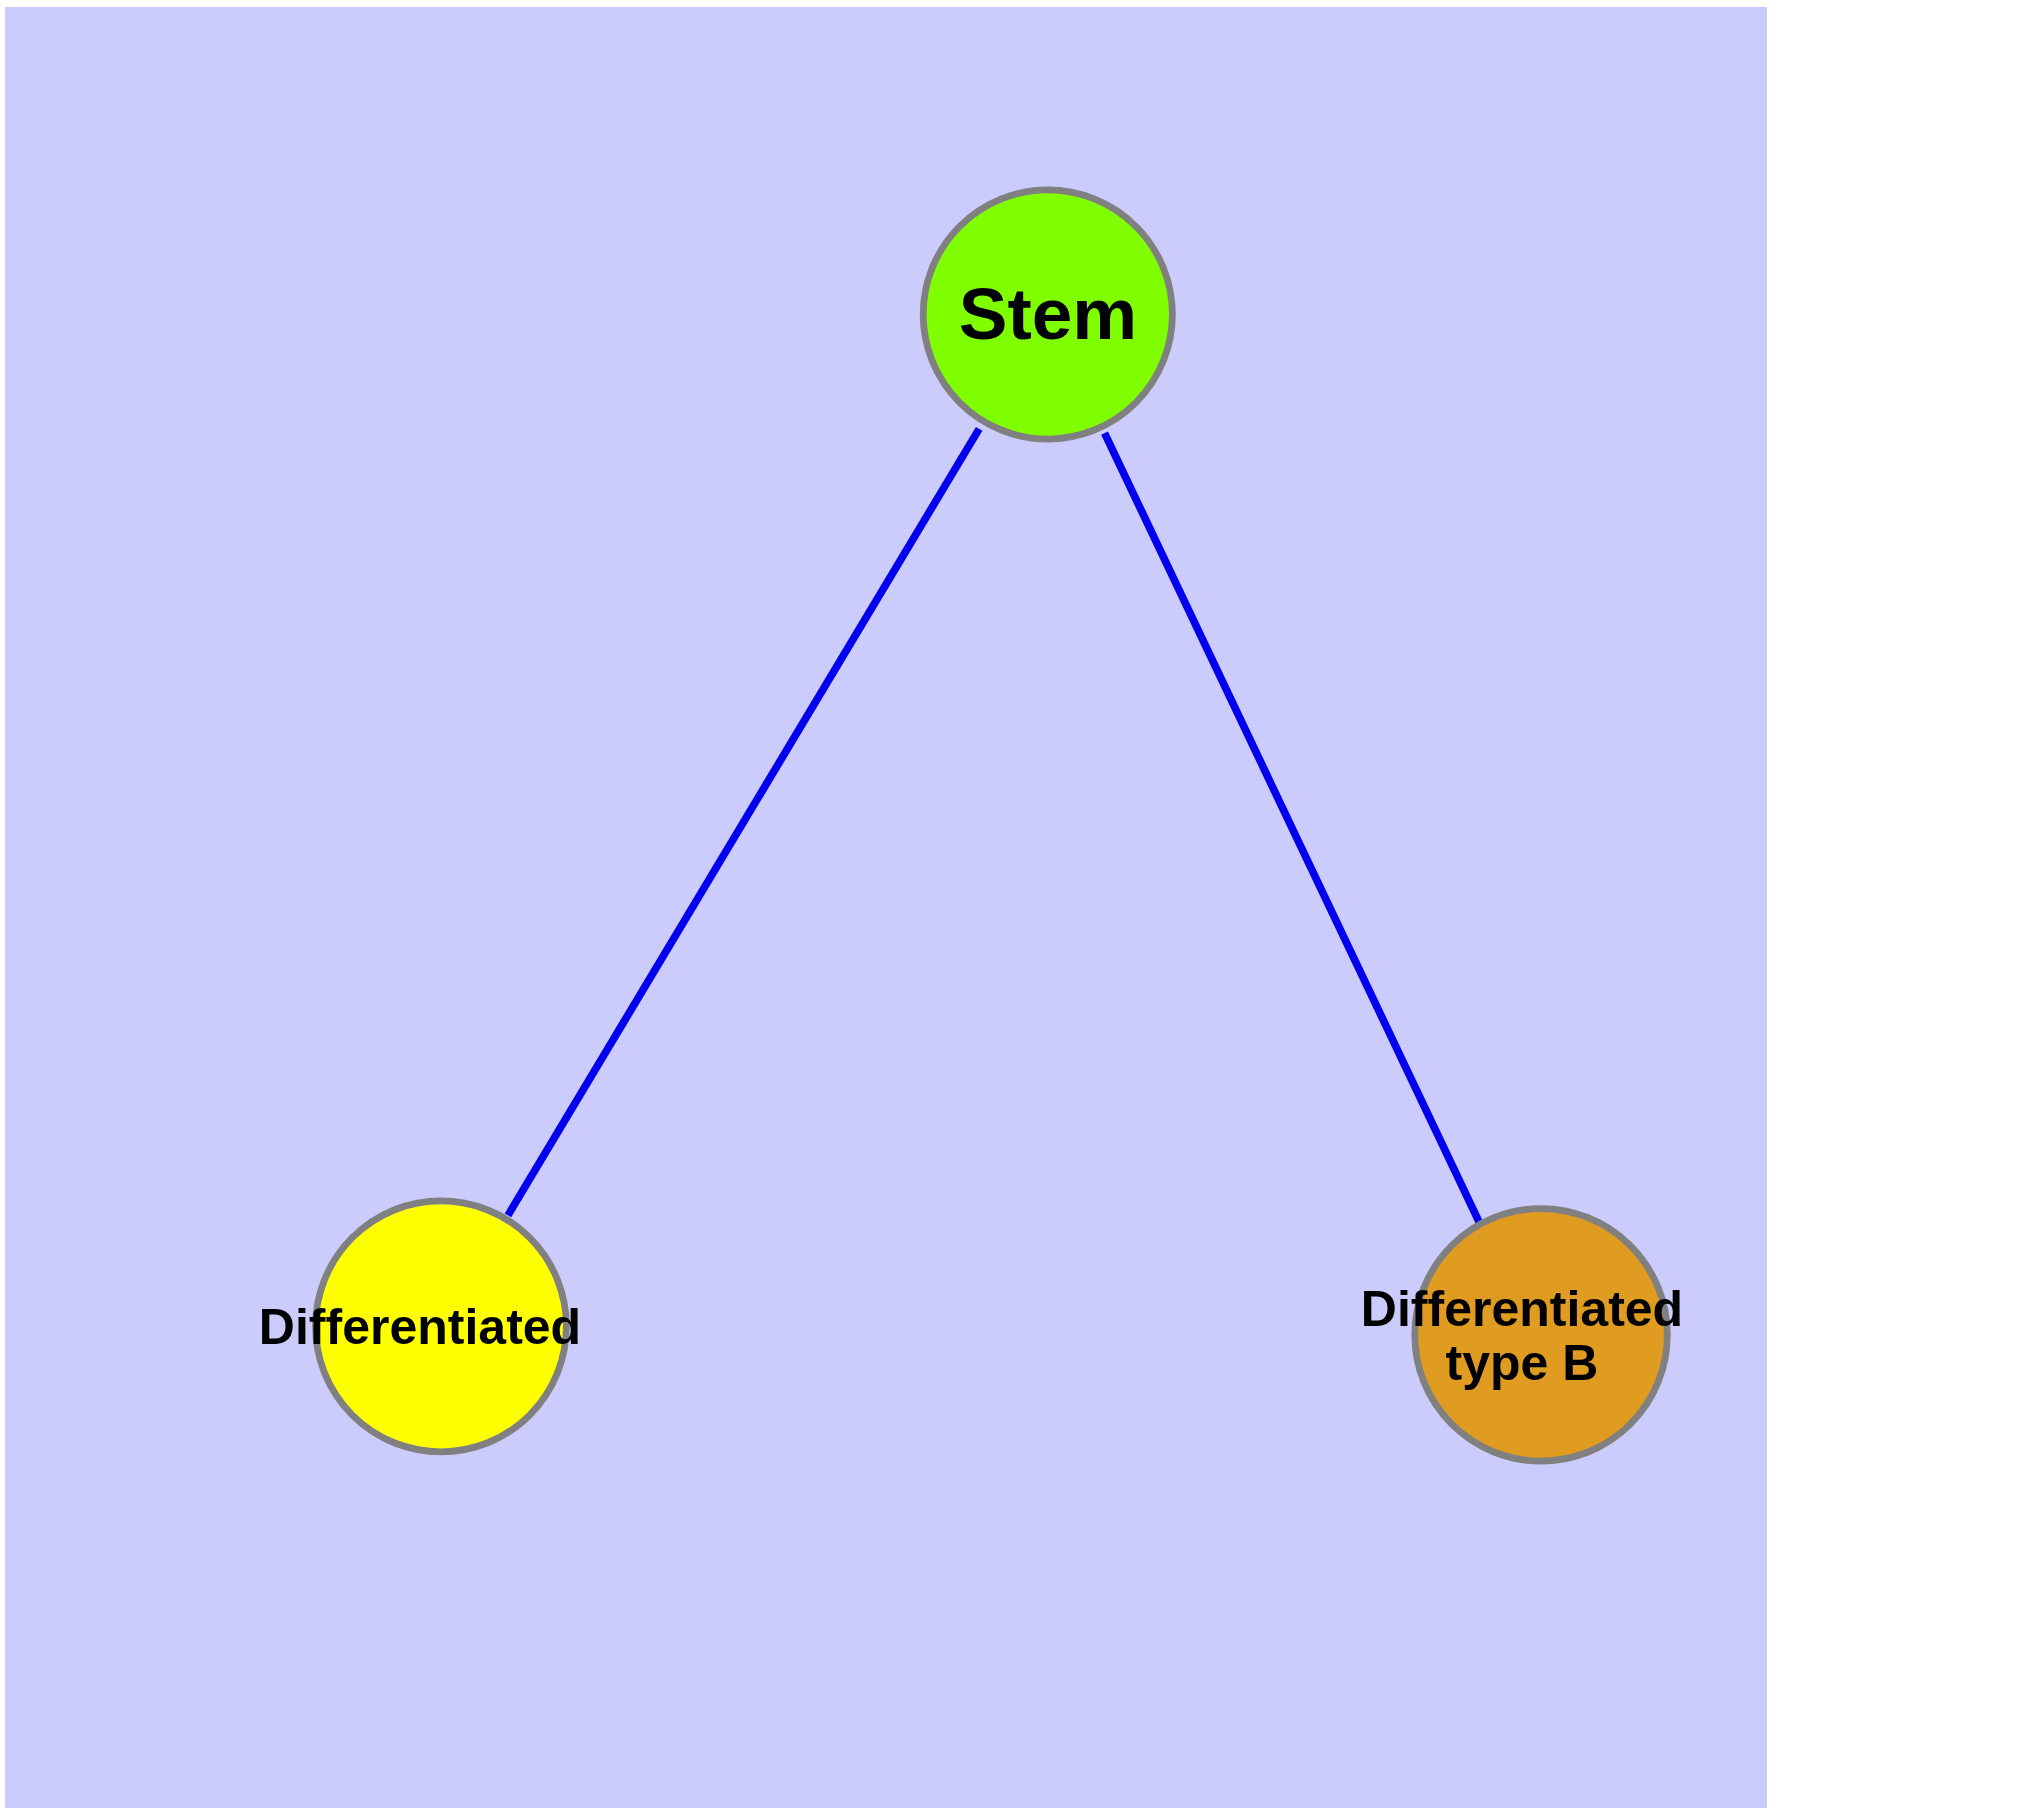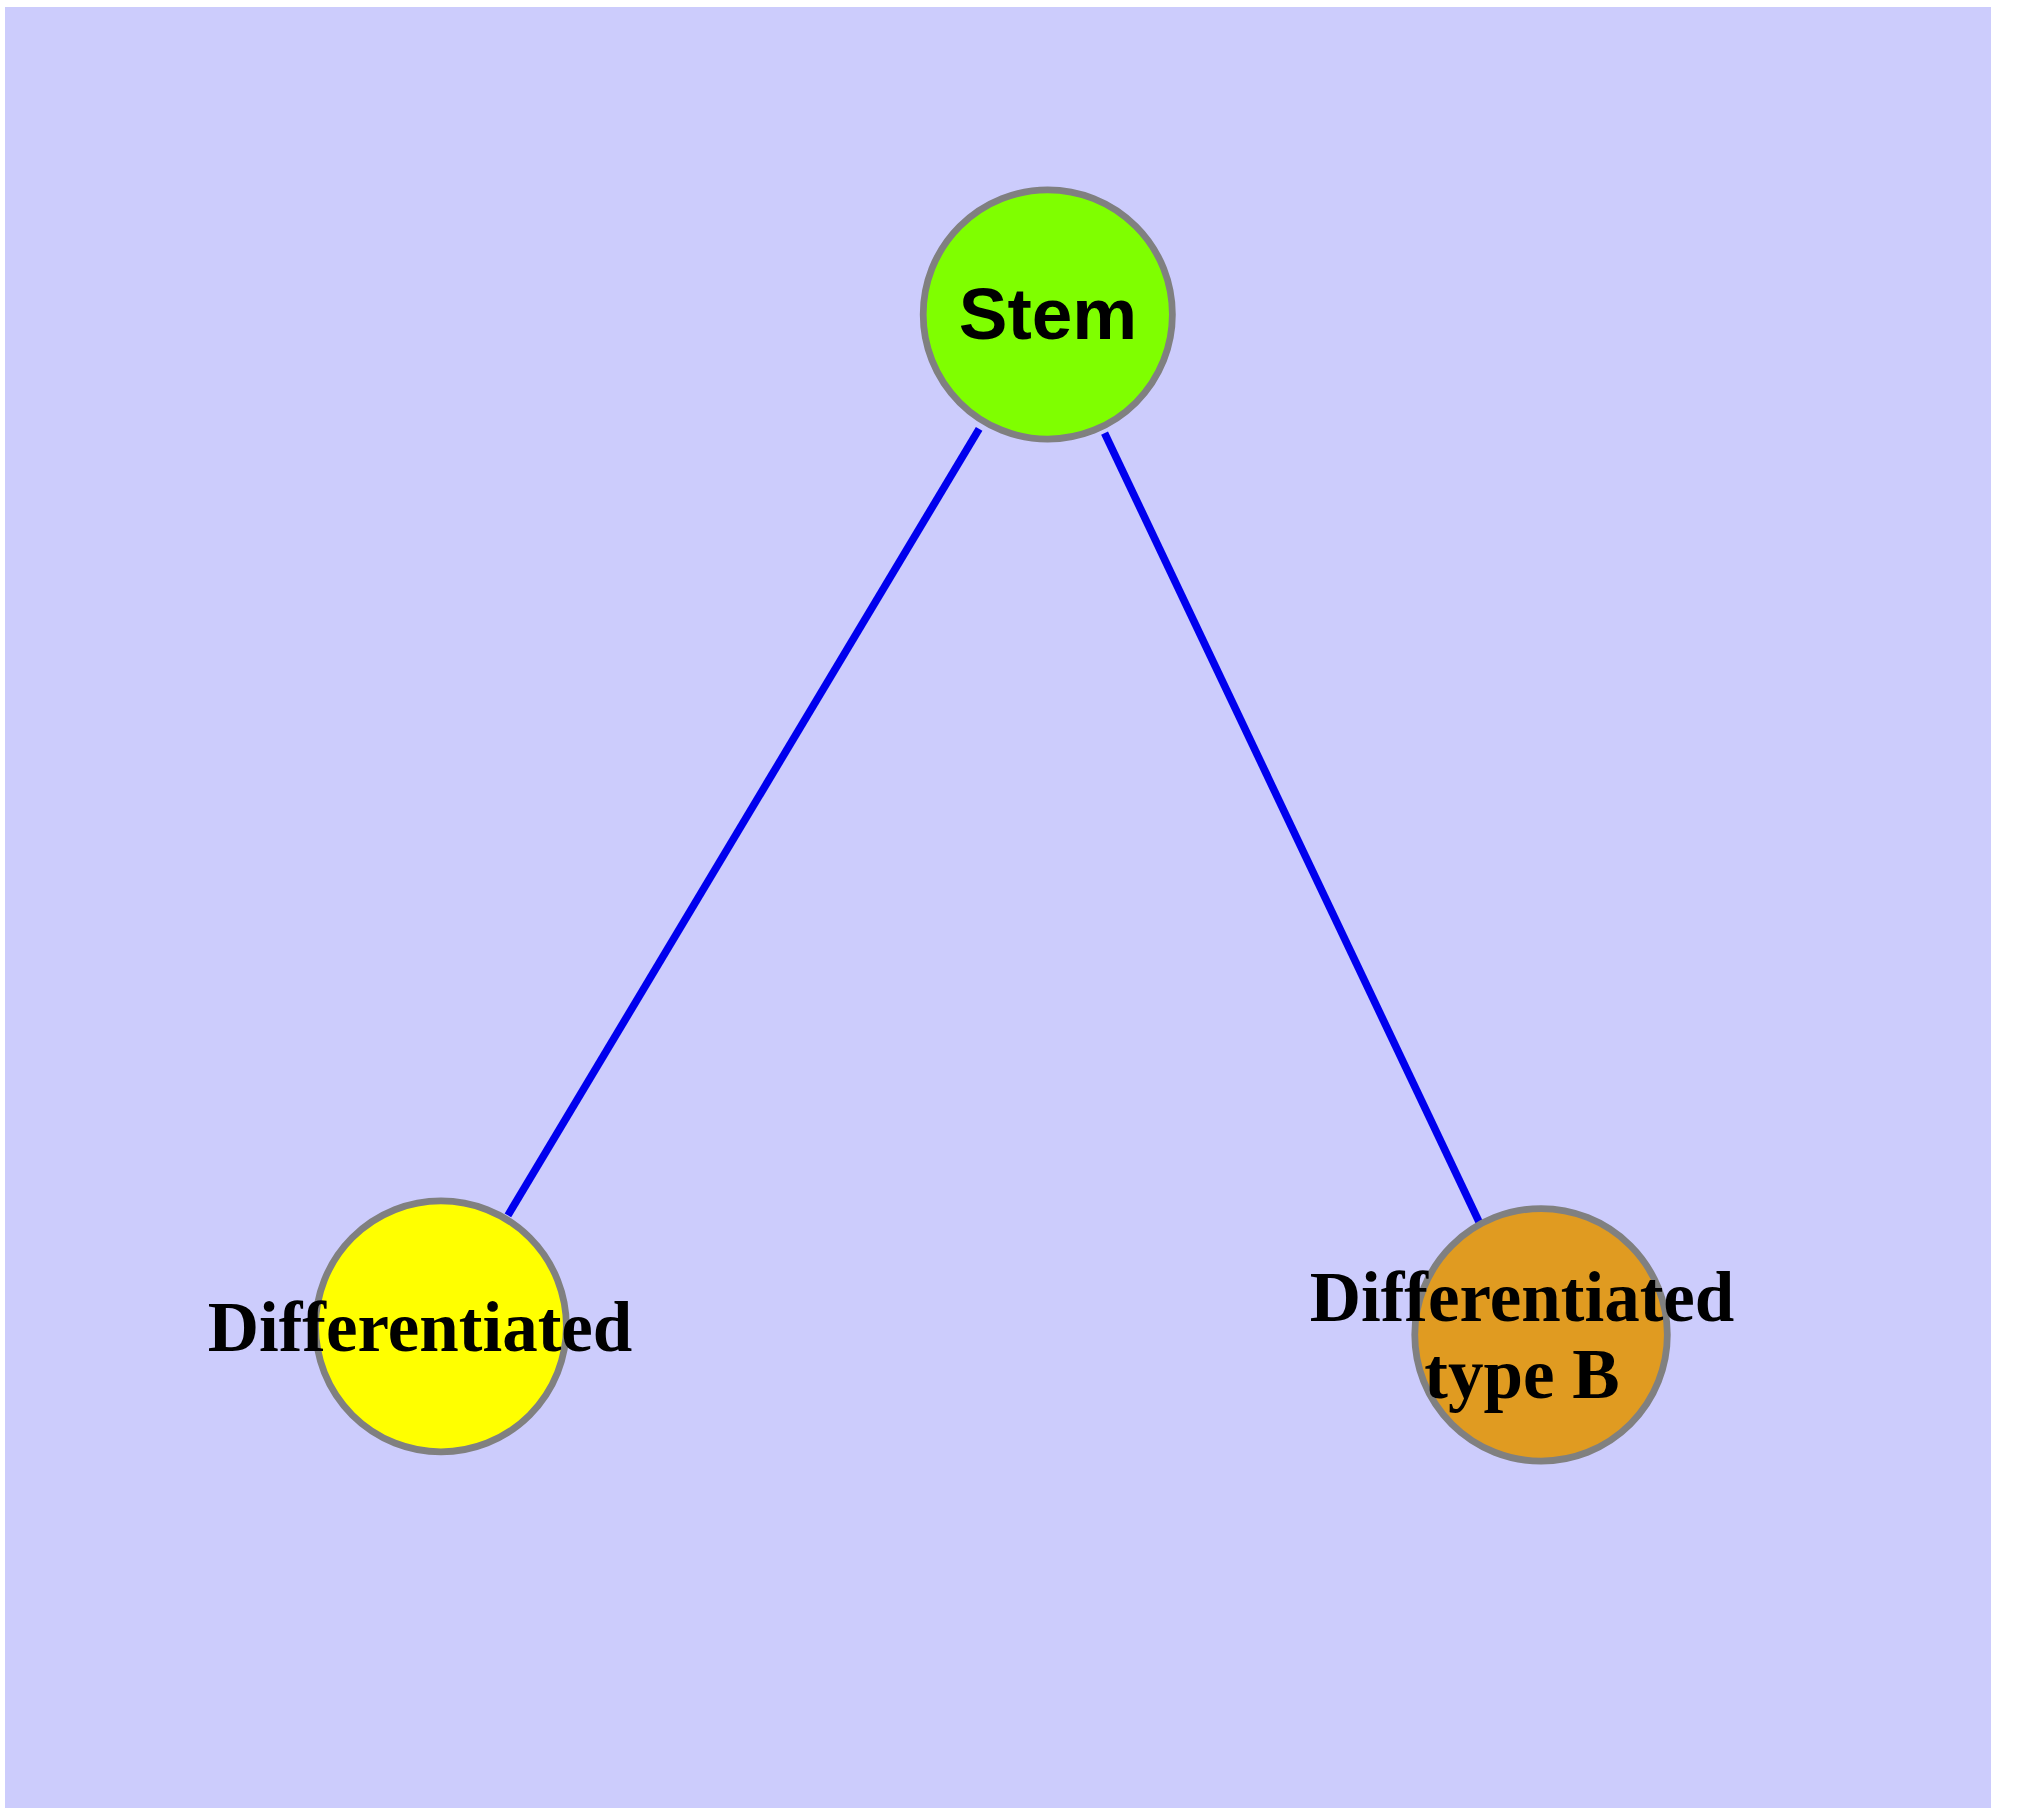--- a/index.html
+++ b/index.html
@@ -3,21 +3,21 @@
 <meta charset="utf-8">
 <title>Cell Differentiation Graph</title>
 <style>
   html, body {
     margin: 0;
     padding: 0;
     background: #ffffff;
   }
   #canvas {
     position: relative;
-    width: 1991px;
+    width: 1767px;
     height: 1812px;
     background: #ffffff;
     overflow: hidden;
     font-family: "Liberation Sans", sans-serif;
   }
   #plot-area {
     position: absolute;
     left: 5.1px;
     top: 6.8px;
     width: 2015px;
@@ -49,22 +49,21 @@
     text-align: center;
     white-space: nowrap;
     line-height: 1.08;
     pointer-events: none;
     transform: translate(-50%, -50%);
   }
   .label-root {
     font-size: 73px;
   }
   .label-leaf {
-    font-size: 71px;
-    font-family: Liberation Serif, serif;
+    font-size: 50px;
   }
 </style>
 </head>
 <body>
 
 <div id="canvas">
   <div id="plot-area"></div>
 
   <svg id="graph-svg" viewBox="0 0 2384 2138" xmlns="http://www.w3.org/2000/svg">
     <g>

